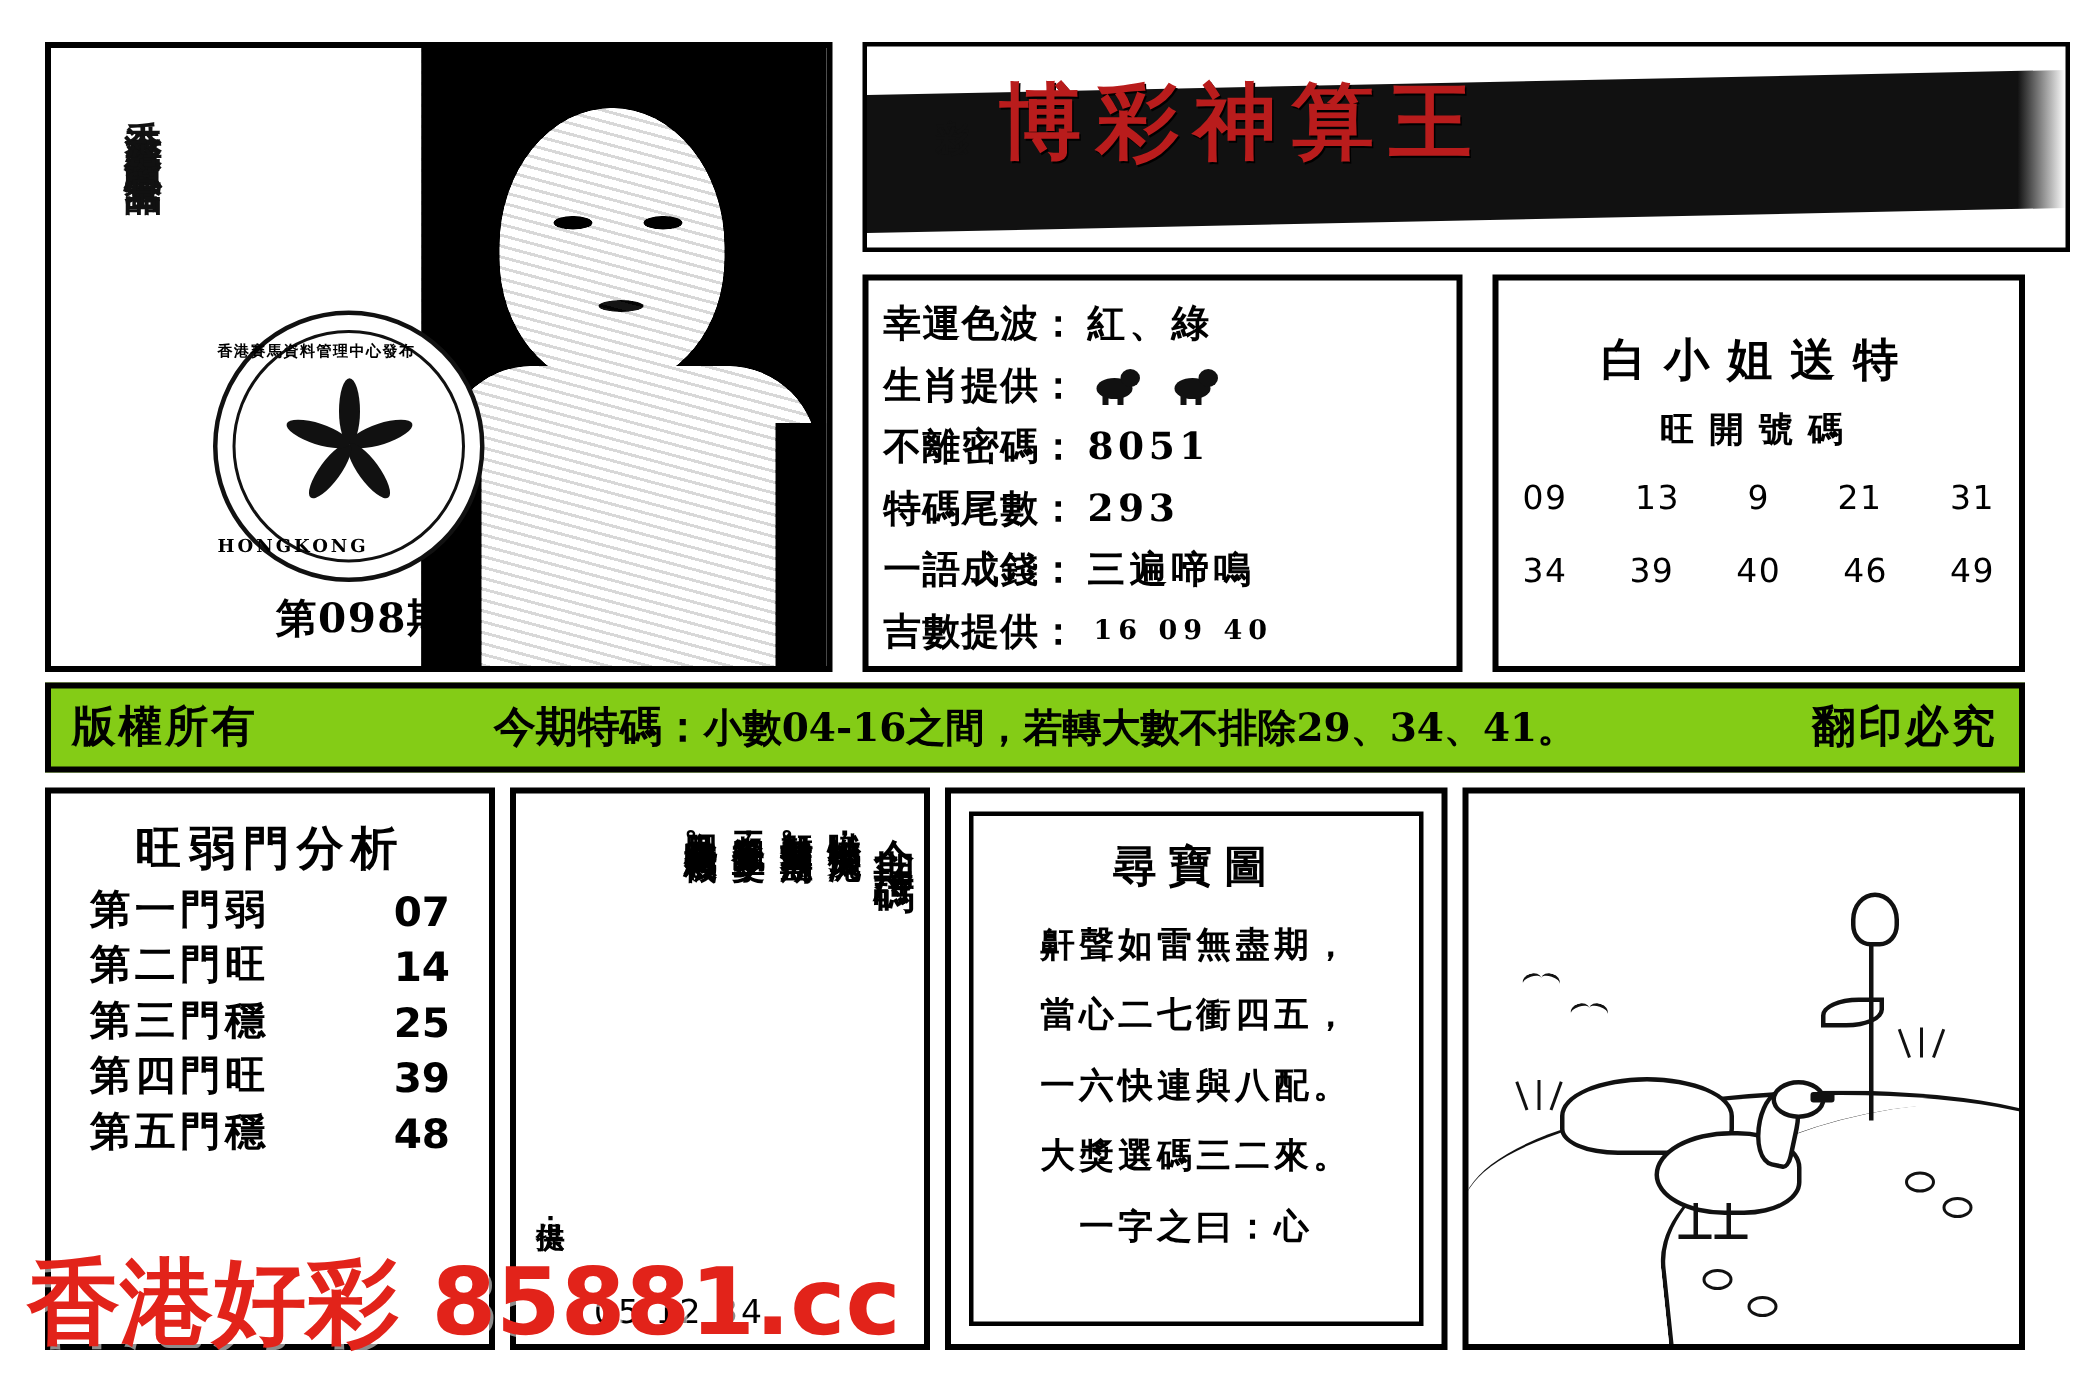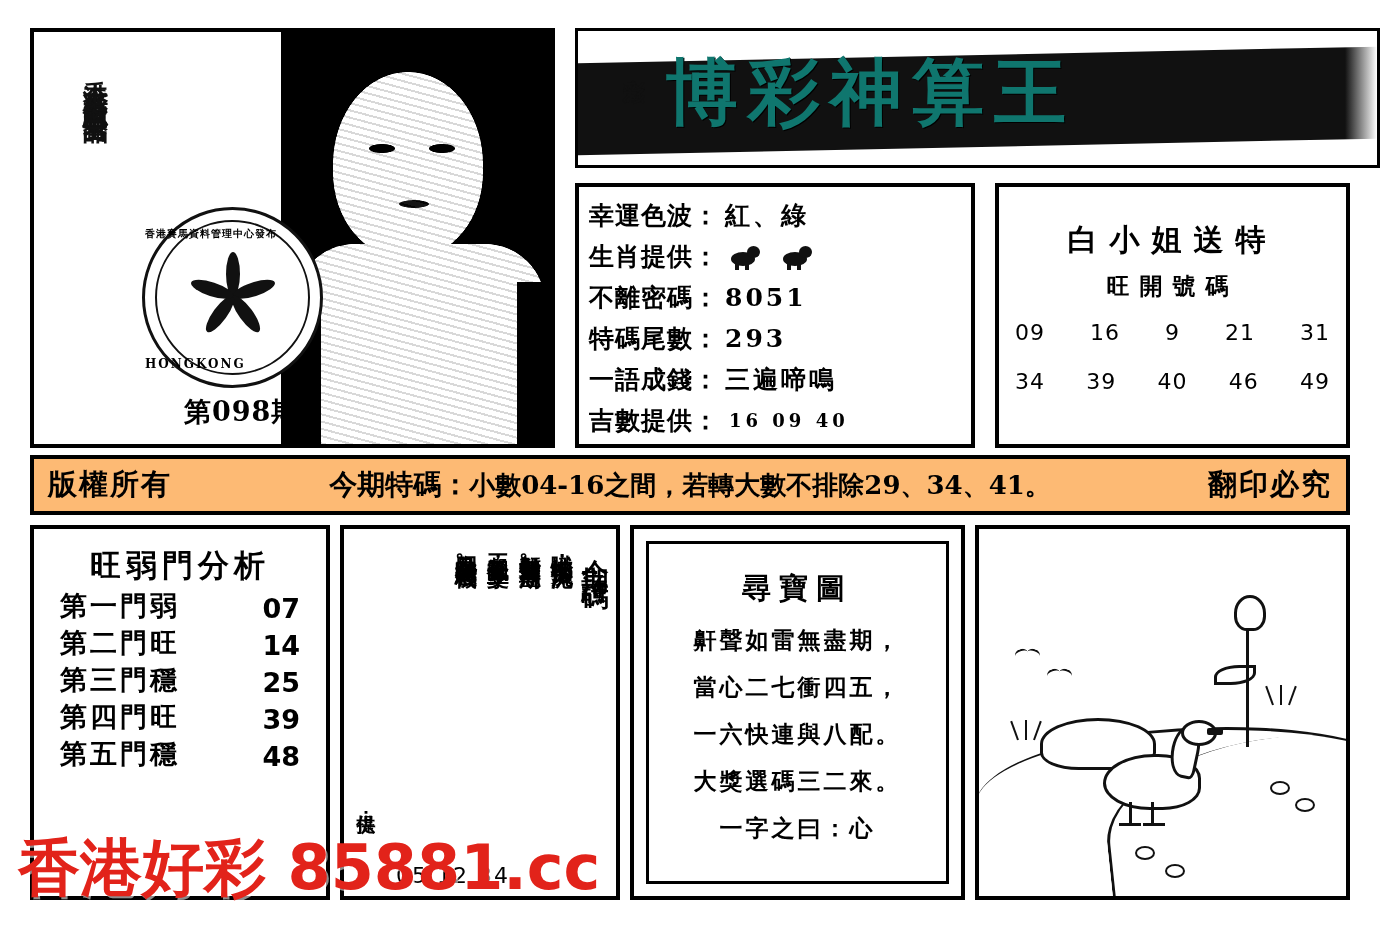--- a/index.html
+++ b/index.html
@@ -46,51 +46,51 @@
   .zodiac{display:inline-flex;gap:18px;align-items:center;margin-left:8px;}
   .zi{width:34px;height:26px;position:relative;}
   .zi .bodyb{position:absolute;left:4px;top:8px;width:24px;height:14px;background:#111;border-radius:50%;}
   .zi .headb{position:absolute;left:20px;top:2px;width:13px;height:12px;background:#111;border-radius:50%;}
   .zi .legb{position:absolute;left:8px;top:20px;width:4px;height:6px;background:#111;}
   .zi .legb2{position:absolute;left:18px;top:20px;width:4px;height:6px;background:#111;}
 
   
   .banner{position:absolute;left:545px;top:0;width:805px;height:140px;border:3px solid #000;box-sizing:border-box;background:#fff;overflow:hidden;}
   .banner .brush{position:absolute;left:0;top:24px;width:100%;height:92px;background:linear-gradient(90deg,#111 0%,#111 96%,transparent 100%);transform:skewY(-1.2deg);}
-  .banner .btext{position:absolute;left:88px;top:14px;font-family:Liberation Mono, monospace;font-size:72px;font-weight:bold;color:#0f766e;letter-spacing:10px;text-shadow:1px 1px 0 #000;}
+  .banner .btext{position:absolute;left:88px;top:14px;font-family:Liberation Mono, monospace;font-size:55px;font-weight:bold;color:#b91c1c;letter-spacing:10px;text-shadow:1px 1px 0 #000;}
   .banner .small{position:absolute;left:18px;top:30px;width:52px;writing-mode:vertical-rl;text-orientation:upright;font-family:"DejaVu Serif",serif;font-size:22px;font-weight:bold;color:#111;line-height:27px;letter-spacing:1px;}
 
   
   .rightbox{position:absolute;left:965px;top:155px;width:355px;height:265px;border:4px solid #000;box-sizing:border-box;background:#fff;padding:10px;}
   .rb-title{text-align:center;font-family:"DejaVu Serif","Liberation Serif",serif;font-size:30px;font-weight:bold;letter-spacing:12px;margin-top:23px;}
   .rb-sub{text-align:center;font-family:"DejaVu Serif","Liberation Serif",serif;font-size:23px;font-weight:bold;letter-spacing:10px;margin-top:10px;}
   .rb-nums{margin-top:18px;}
   .rb-row{display:flex;justify-content:space-between;padding:0 6px;font-family:"DejaVu Sans","Liberation Sans",sans-serif;font-size:22px;margin-bottom:24px;letter-spacing:1px;}
 
   
-  .strip{position:absolute;left:30px;top:455px;width:1320px;height:60px;border:4px solid #000;box-sizing:border-box;display:flex;align-items:center;padding:0 14px;background:#fdba74;}
+  .strip{position:absolute;left:30px;top:455px;width:1320px;height:60px;border:4px solid #000;box-sizing:border-box;display:flex;align-items:center;padding:0 14px;background:#84cc16;}
   .strip .blk{font-family:"DejaVu Serif","Liberation Serif",serif;font-size:29px;font-weight:bold;letter-spacing:2px;}
   .strip .mid{flex:1;text-align:center;font-family:"DejaVu Serif","Liberation Serif",serif;font-size:26px;font-weight:bold;letter-spacing:0px;}
   .strip .mid .k{font-size:28px;}
 
   
   .bottom{position:absolute;left:30px;top:525px;width:1320px;height:375px;}
   .b1{position:absolute;left:0;top:0;width:300px;height:375px;border:4px solid #000;box-sizing:border-box;background:#fff;}
   .b1 .t{text-align:center;font-family:"DejaVu Serif","Liberation Serif",serif;font-size:31px;font-weight:bold;letter-spacing:5px;margin-top:16px;}
   .b1 .line{display:flex;justify-content:space-between;align-items:flex-end;padding:0 26px;font-family:"DejaVu Serif","Liberation Serif",serif;font-size:27px;font-weight:bold;margin-top:1px;letter-spacing:3px;}
   .b1 .line .n{font-family:"DejaVu Sans",sans-serif;font-size:27px;letter-spacing:0;}
 
   .b2{position:absolute;left:310px;top:0;width:280px;height:375px;border:4px solid #000;box-sizing:border-box;background:#fff;padding:8px 6px;display:flex;flex-direction:row-reverse;justify-content:flex-start;gap:2px;}
   .vcol{writing-mode:vertical-rl;text-orientation:upright;font-family:"DejaVu Serif","Liberation Serif",serif;font-weight:bold;font-size:22px;line-height:30px;letter-spacing:2px;height:300px;}
   .vcol.title{font-size:27px;letter-spacing:8px;}
   .b2 .provide{position:absolute;left:10px;bottom:10px;font-family:"DejaVu Serif",serif;font-size:19px;font-weight:bold;writing-mode:vertical-rl;text-orientation:upright;height:86px;}
   .b2 .pnums{position:absolute;left:52px;bottom:8px;font-family:"DejaVu Sans",sans-serif;font-size:22px;letter-spacing:2px;}
 
   .b3{position:absolute;left:600px;top:0;width:335px;height:375px;border:4px solid #000;box-sizing:border-box;background:#fff;padding:12px;}
-  .b3 .inner{border:3px solid #000;height:100%;box-sizing:border-box;padding:21px 8px;}
+  .b3 .inner{border:3px solid #000;height:100%;box-sizing:border-box;padding:10px 8px;}
   .b3 .t{text-align:center;font-family:"DejaVu Serif","Liberation Serif",serif;font-size:29px;font-weight:bold;letter-spacing:8px;margin-top:4px;}
   .b3 .p{text-align:center;font-family:"DejaVu Serif","Liberation Serif",serif;font-size:23px;font-weight:bold;letter-spacing:3px;margin-top:16px;}
 
   .b4{position:absolute;left:945px;top:0;width:375px;height:375px;border:4px solid #000;box-sizing:border-box;background:#fff;overflow:hidden;}
   .scene{position:absolute;inset:6px;}
   .ground{position:absolute;left:-10px;bottom:40px;width:420px;height:120px;border-top:3px solid #111;border-radius:60% 40% 0 0 / 80px 40px 0 0;}
   .path{position:absolute;left:120px;bottom:0px;width:300px;height:150px;border-left:3px solid #111;border-radius:60% 0 0 0;transform:rotate(-6deg);}
   .rock{position:absolute;left:55px;bottom:120px;width:110px;height:46px;border:3px solid #111;border-radius:60% 60% 40% 40%;background:#fff;}
   .goose{position:absolute;left:110px;bottom:60px;width:120px;height:110px;}
   .goose .bd{position:absolute;left:8px;top:34px;width:92px;height:50px;border:3px solid #111;border-radius:60% 50% 45% 55%;background:#fff;}
@@ -203,21 +203,21 @@
         <span class="valsm">16 09 40</span>
       </div>
     </div>
 
     <div class="rightbox">
       <div class="rb-title">白小姐送特</div>
       <div class="rb-sub">旺開號碼</div>
       <div class="rb-nums">
         <div class="rb-row">
           <span>09</span>
-          <span>16</span>
+          <span>13</span>
           <span>9</span>
           <span>21</span>
           <span>31</span>
         </div>
         <div class="rb-row">
           <span>34</span>
           <span>39</span>
           <span>40</span>
           <span>46</span>
           <span>49</span>

